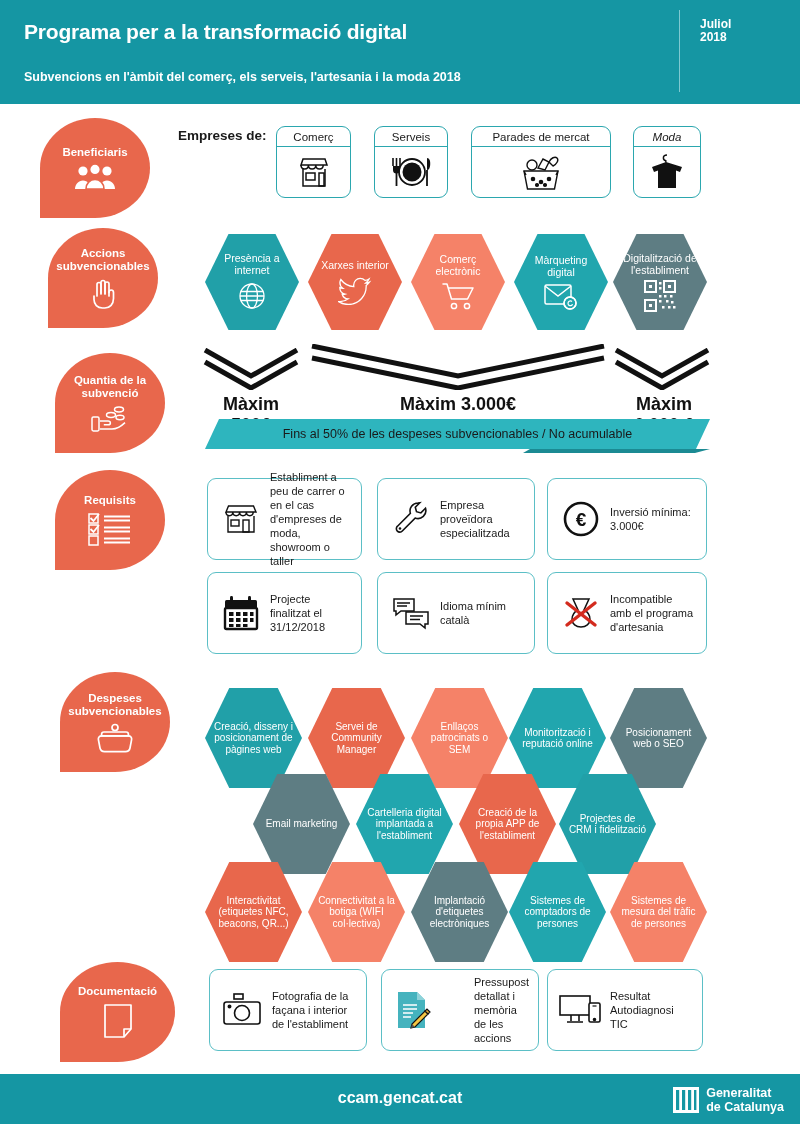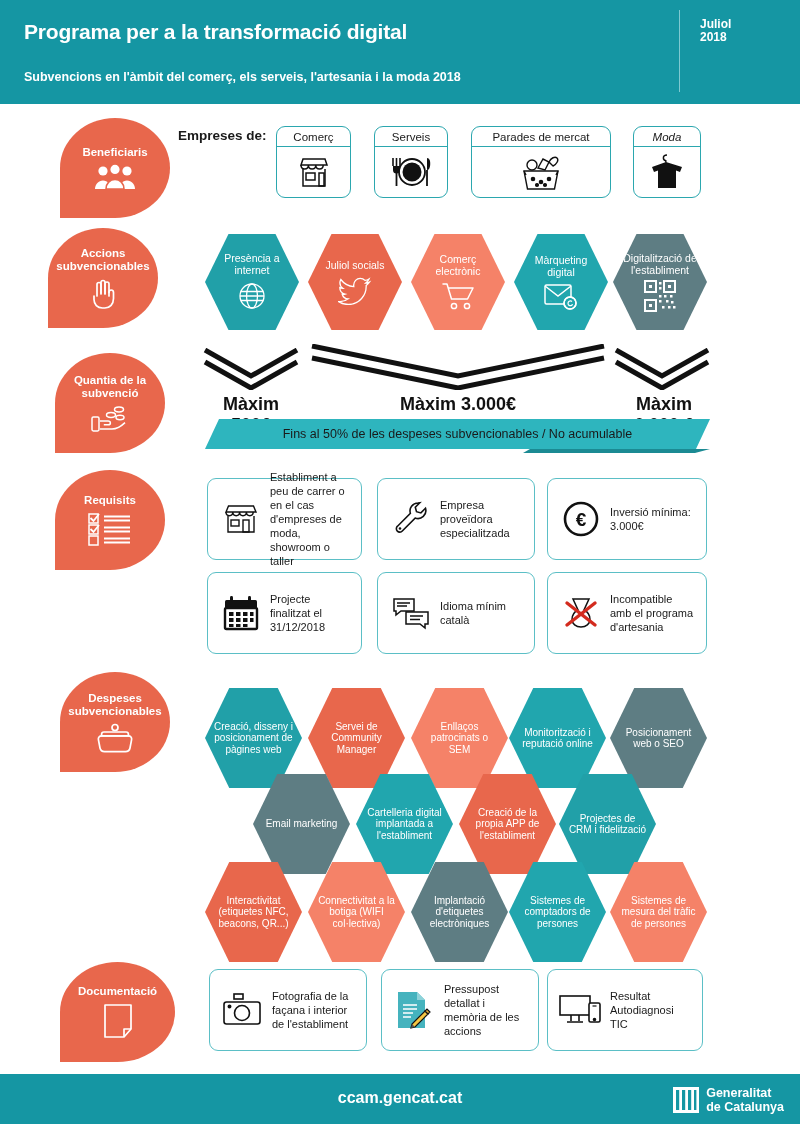--- a/index.html
+++ b/index.html
@@ -150,21 +150,21 @@
   <div class="header">
     <div class="header-title">Programa per a la transformació digital</div>
     <div class="header-sub">Subvencions en l'àmbit del comerç, els serveis, l'artesania i la moda 2018</div>
     <div class="header-divider"></div>
     <div class="header-date">
       <div>Juliol</div>
       <div>2018</div>
     </div>
   </div>
 
-  <div class="badge" style="left:60px; top:118px; width:110px; height:100px;">
+  <div class="badge" style="left:40px; top:118px; width:110px; height:100px;">
     <div class="badge-label">Beneficiaris</div>
     <div class="badge-icon">
       <svg width="44" height="26" viewBox="0 0 44 26">
         <g fill="#ffffff">
           <circle cx="10" cy="7" r="4.6"></circle>
           <path d="M2 25c0-5 3.6-8.6 8-8.6s8 3.6 8 8.6z"></path>
           <circle cx="34" cy="7" r="4.6"></circle>
           <path d="M26 25c0-5 3.6-8.6 8-8.6s8 3.6 8 8.6z"></path>
           <circle cx="22" cy="5.4" r="5.4" stroke="#E8674C" stroke-width="1.6"></circle>
           <path d="M13 25c0-5.6 4-9.6 9-9.6s9 4 9 9.6z" stroke="#E8674C" stroke-width="1.6"></path>
@@ -260,21 +260,21 @@
         <g fill="none" stroke="#ffffff" stroke-width="1.3">
           <circle cx="16" cy="16" r="12"></circle>
           <ellipse cx="16" cy="16" rx="5.5" ry="12"></ellipse>
           <path d="M4.6 11.5h22.8M4.6 20.5h22.8M4 16h24"></path>
         </g>
       </svg>
     </div>
   </div>
 
   <div class="hex hex-actions" style="left:308px; top:232px; width:94px; height:100px; background:#E8674C;">
-    <div class="hex-label">Juliol socials</div>
+    <div class="hex-label">Xarxes interior</div>
     <div class="hex-icon">
       <svg width="34" height="30" viewBox="0 0 34 30">
         <path d="M31 4c-1.3.9-2.6 1.3-4 1.4C25.8 4.2 24 3.4 22.2 3.4c-3.6 0-6.5 3-6.5 6.7 0 .5 0 1 .1 1.5C10.5 11.3 5.9 8.6 2.8 4.5c-.6 1-.9 2.1-.9 3.3 0 2.3 1.1 4.3 2.9 5.5-1.1 0-2.1-.3-3-.8v.1c0 3.2 2.2 5.9 5.2 6.5-.6.2-1.2.2-1.8.2l-1-.1c.8 2.7 3.2 4.6 6 4.6-2.2 1.8-5 2.8-8 2.8h-1.5c2.8 1.8 6.1 2.9 9.6 2.9 11.6 0 17.9-9.8 17.9-18.3v-.8c1.2-.9 2.3-2 3.2-3.3-1.1.5-2.3.9-3.6 1C29.1 7 30.3 5.7 31 4z" fill="none" stroke="#ffffff" stroke-width="1.3"></path>
       </svg>
     </div>
   </div>
 
   <div class="hex hex-actions" style="left:411px; top:232px; width:94px; height:100px; background:#F58268;">
     <div class="hex-label">Comerç electrònic</div>
     <div class="hex-icon">
@@ -570,21 +570,21 @@
           <rect x="12" y="1" width="9" height="5"></rect>
           <rect x="2" y="9" width="36" height="22" rx="2.5"></rect>
           <circle cx="20" cy="20" r="7.5"></circle>
           <circle cx="7.5" cy="13.5" r="1.2" fill="#111"></circle>
         </g>
       </svg>
     </div>
     <div class="info-card-text">Fotografia de la façana i interior de l'establiment</div>
   </div>
 
-  <div class="info-card" style="left:381px; top:969px; width:158px; height:82px;">
+  <div class="info-card" style="left:381px; top:969px; width:158px; height:82px;gap:30px;">
     <div class="info-card-icon">
       <svg width="40" height="38" viewBox="0 0 40 38">
         <path d="M3 1h19l8 8v28H3z" fill="#45B3BE"></path>
         <path d="M22 1v8h8z" fill="#8ED3DA"></path>
         <g stroke="#ffffff" stroke-width="1.6">
           <path d="M8 14h14M8 18h14M8 22h10M8 26h8"></path>
         </g>
         <g>
           <path d="M20 36l-4 1 1-4 13-13 3 3z" fill="#F4C542" stroke="#111" stroke-width="1.2"></path>
           <path d="M30 20l2-2 3 3-2 2z" fill="#E0A93B" stroke="#111" stroke-width="1.2"></path>

